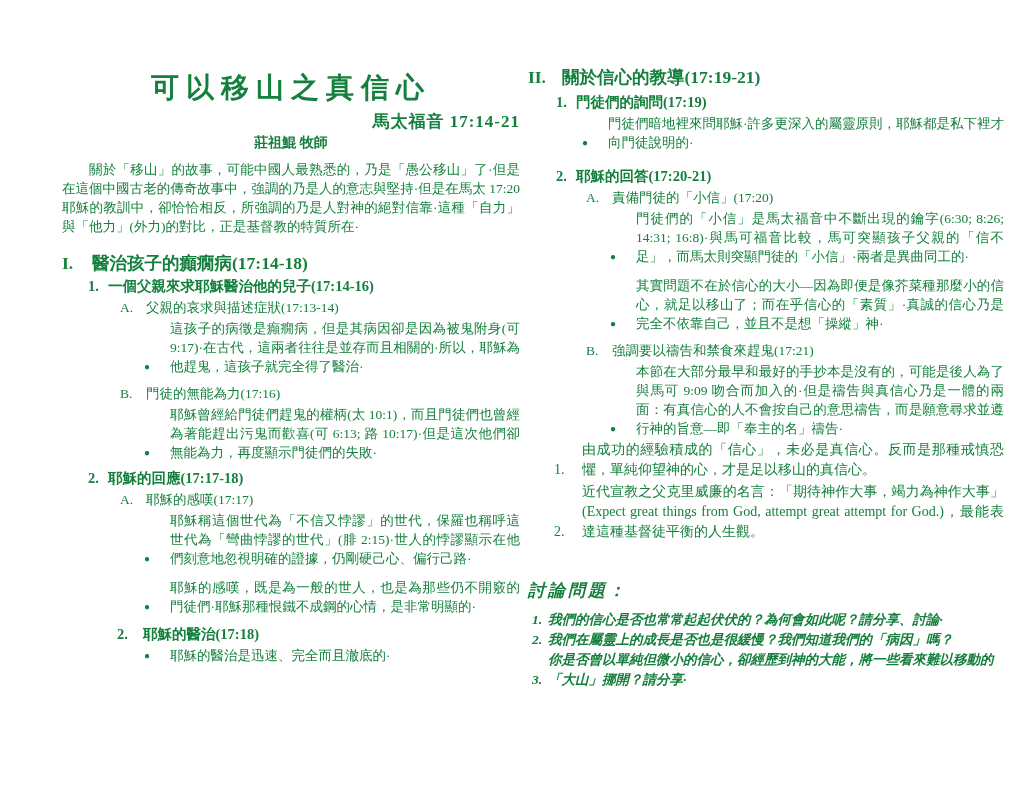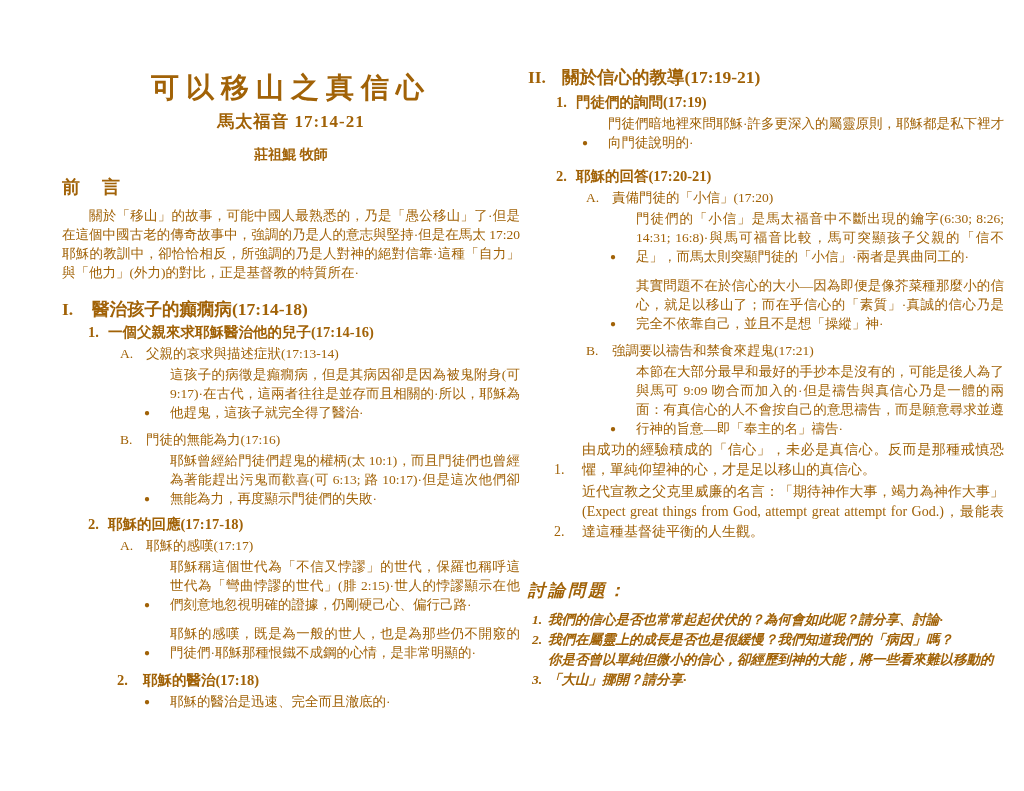--- a/index.html
+++ b/index.html
@@ -1,27 +1,27 @@
 <!DOCTYPE html>
 <html><head>
 <meta charset="utf-8">
 <style>
   html,body { margin:0; padding:0; background:#ffffff; }
   .page {
     position:relative; width:1024px; height:791px; background:#ffffff;
-    font-family:"Liberation Serif","DejaVu Serif",serif; color:#a16207;
+    font-family:"Liberation Serif","DejaVu Serif",serif; color:#15803d;
     overflow:hidden;
   }
   .col { position:absolute; }
   .col-left  { left:62px;  top:70px; width:458px; }
   .col-right { left:528px; top:66px; width:476px; }
 
   .doc-title { text-align:center; font-size:28px; font-weight:bold; letter-spacing:7px; line-height:36px; }
-  .doc-scripture { text-align:center; font-size:17px; font-weight:bold; margin-top:6px; line-height:20px; letter-spacing:1px; }
-  .doc-author { text-align:center; font-size:14px; font-weight:bold; margin-top:14px; line-height:18px; }
+  .doc-scripture { text-align:right; font-size:17px; font-weight:bold; margin-top:6px; line-height:20px; letter-spacing:1px; }
+  .doc-author { text-align:center; font-size:14px; font-weight:bold; margin-top:2px; line-height:18px; }
 
   .preface-heading { font-size:18px; font-weight:bold; letter-spacing:2px; margin-top:12px; line-height:22px; }
   .preface-body { margin-top:8px; font-size:13.5px; line-height:19px; text-indent:2em; text-align:justify; }
 
   .row { display:flex; align-items:flex-end; }
   .row .txt { flex:1; }
 
   .lvl1 { font-size:17.5px; font-weight:bold; line-height:22px; }
   .lvl1 .num { width:30px; flex:none; }
   .lvl2 { font-size:14.5px; font-weight:bold; margin-left:26px; line-height:20px; }
@@ -51,21 +51,20 @@
 <body>
 
 <div class="page">
 
   <div class="col col-left">
 
     <div class="doc-title">可以移山之真信心</div>
     <div class="doc-scripture">馬太福音 17:14-21</div>
     <div class="doc-author">莊祖鯤 牧師</div>
 
-    <div class="preface-heading">前　言</div>
     <div class="preface-body">關於「移山」的故事，可能中國人最熟悉的，乃是「愚公移山」了·但是在這個中國古老的傳奇故事中，強調的乃是人的意志與堅持·但是在馬太 17:20 耶穌的教訓中，卻恰恰相反，所強調的乃是人對神的絕對信靠·這種「自力」與「他力」(外力)的對比，正是基督教的特質所在·</div>
 
     <div class="row lvl1 mt16">
       <span class="num">I.</span>
       <span class="txt">醫治孩子的癲癇病(17:14-18)</span>
     </div>
 
     <div class="row lvl2 mt2">
       <span class="num">1.</span>
       <span class="txt">一個父親來求耶穌醫治他的兒子(17:14-16)</span>

